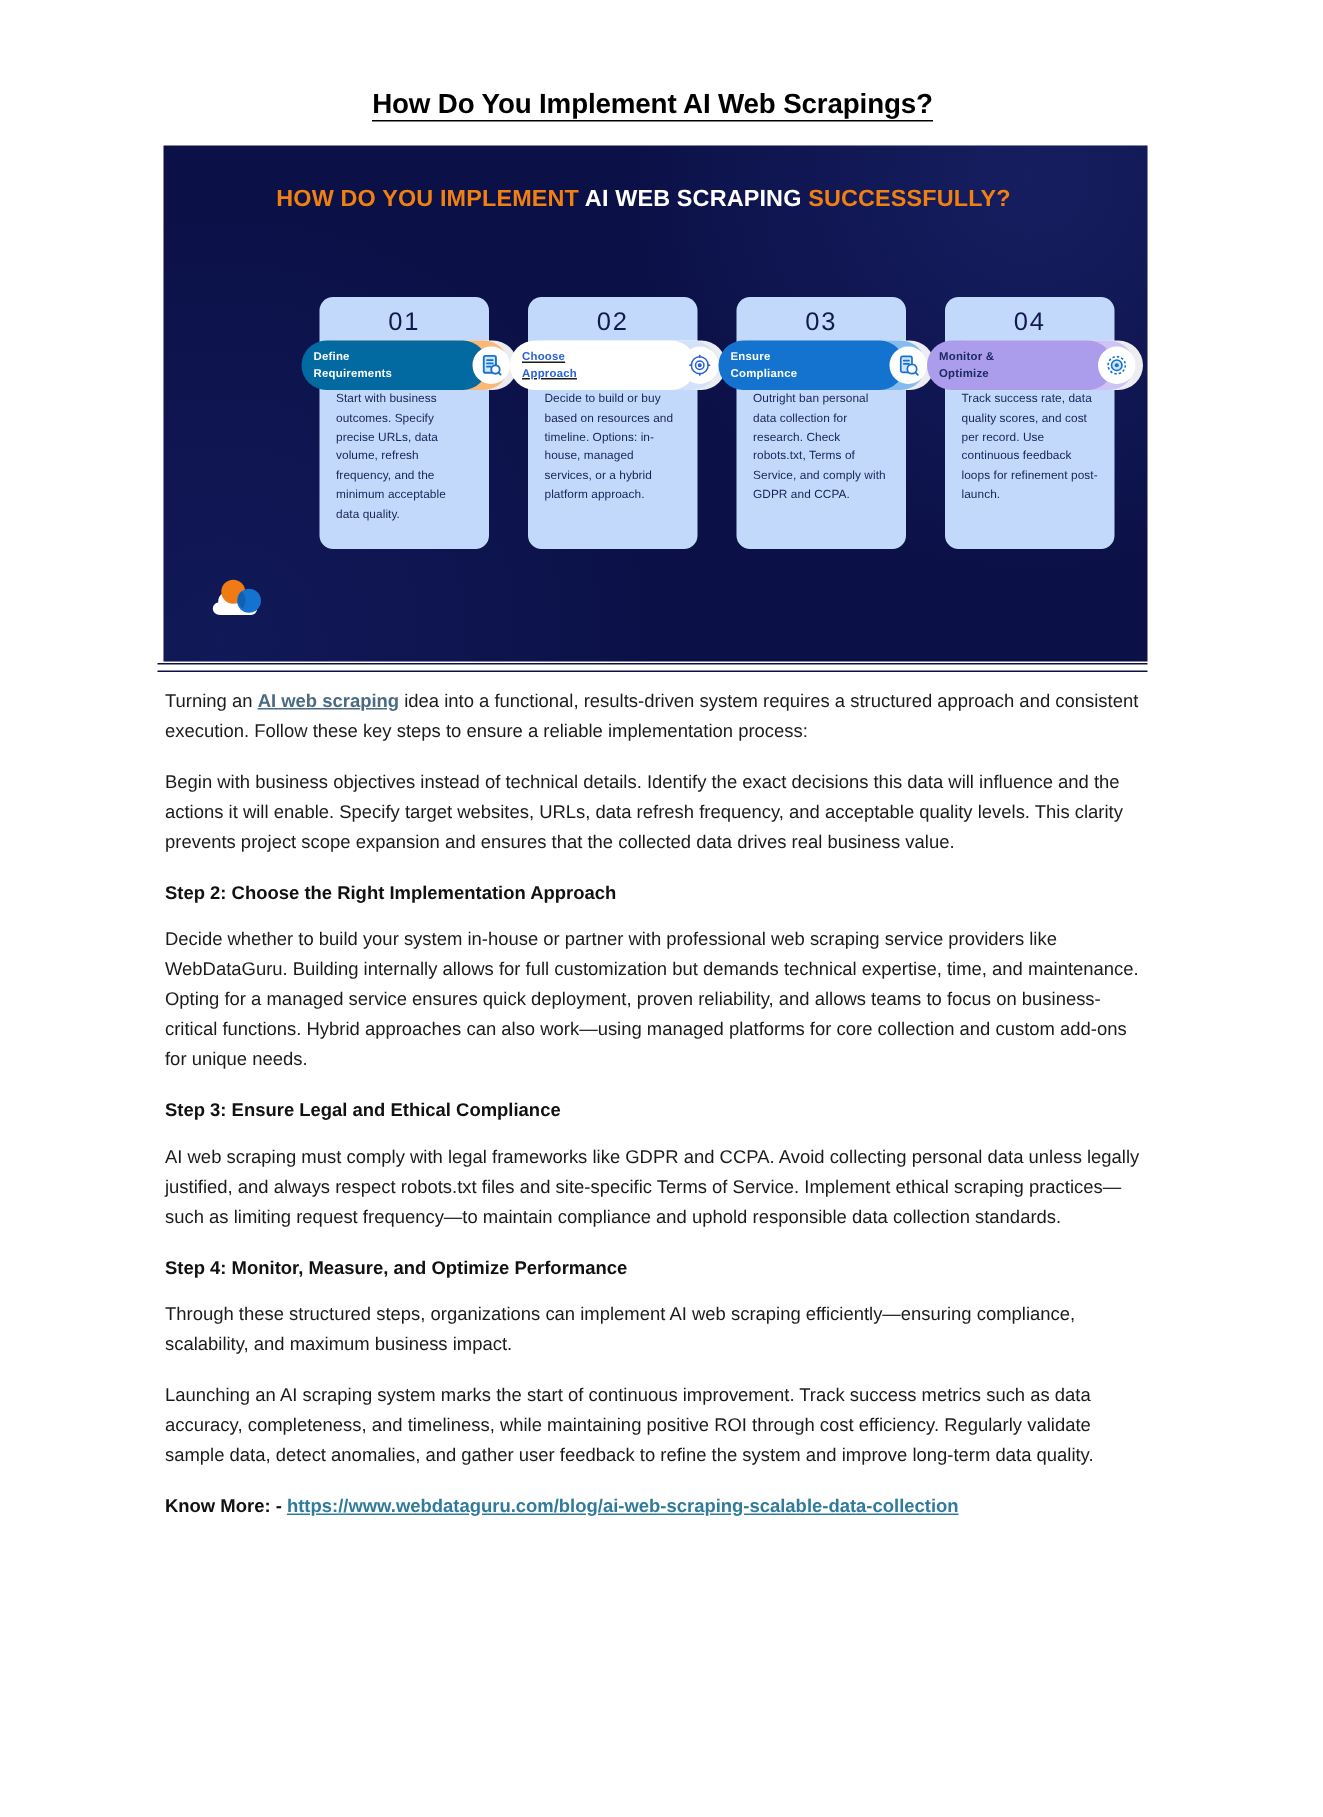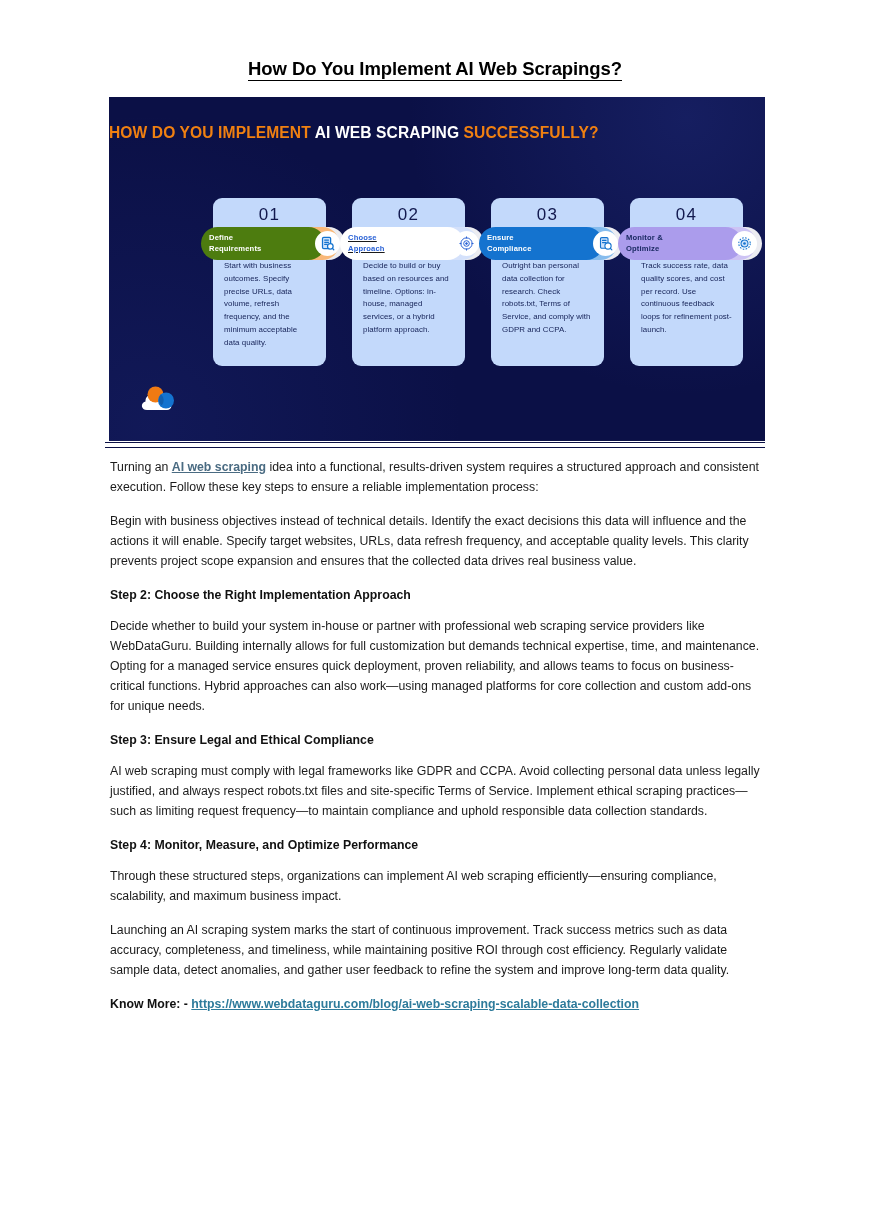--- a/index.html
+++ b/index.html
@@ -57,21 +57,21 @@
     background:
       radial-gradient(circle at 88% 6%, rgba(60,80,190,0.22) 0%, rgba(11,16,70,0) 42%),
       radial-gradient(circle at 6% 96%, rgba(50,70,180,0.16) 0%, rgba(11,16,70,0) 45%);
     pointer-events: none;
   }
 
   .info-headline {
     position: absolute;
     left: 0; right: 16px;
     top: 27px;
-    text-align: left;
+    text-align: center;
     font-size: 15.6px;
     font-weight: bold;
     letter-spacing: 0.1px;
     white-space: nowrap;
   }
   .hl-orange { color: #f08011; }
   .hl-white  { color: #ffffff; }
 
   
   .cards {
@@ -231,21 +231,21 @@
       <span class="hl-orange">SUCCESSFULLY?</span>
     </div>
 
     <div class="cards">
 
       <div class="card">
         <div class="card-num">01</div>
         <div class="pill-wrap">
           <div class="pill-echo e1"></div>
           <div class="pill-echo e2" style="background:#f9b878;"></div>
-          <div class="pill" style="background:#4d7c0f;">
+          <div class="pill" style="background:#0369a1;">
             <div class="pill-label" style="color:#ffffff;">
               <div>Define</div>
               <div>Requirements</div>
             </div>
           </div>
           <div class="pill-icon">
             <svg width="15" height="15" viewBox="0 0 24 24" fill="none" stroke="#1473cf" stroke-width="2" stroke-linecap="round">
               <rect x="4" y="2" width="13" height="18" rx="2" fill="#cfe3fb" stroke="#1473cf"></rect>
               <line x1="7.5" y1="6.5" x2="13.5" y2="6.5"></line>
               <line x1="7.5" y1="10" x2="13.5" y2="10"></line>

